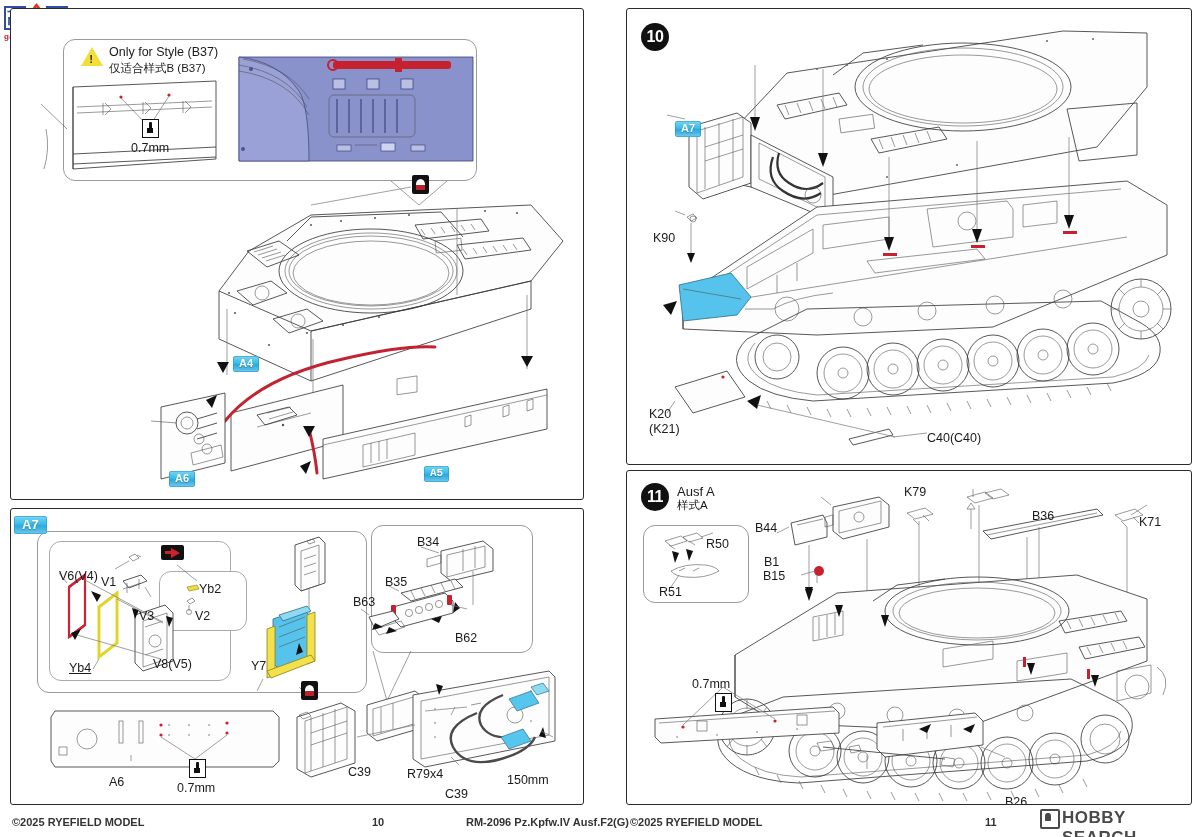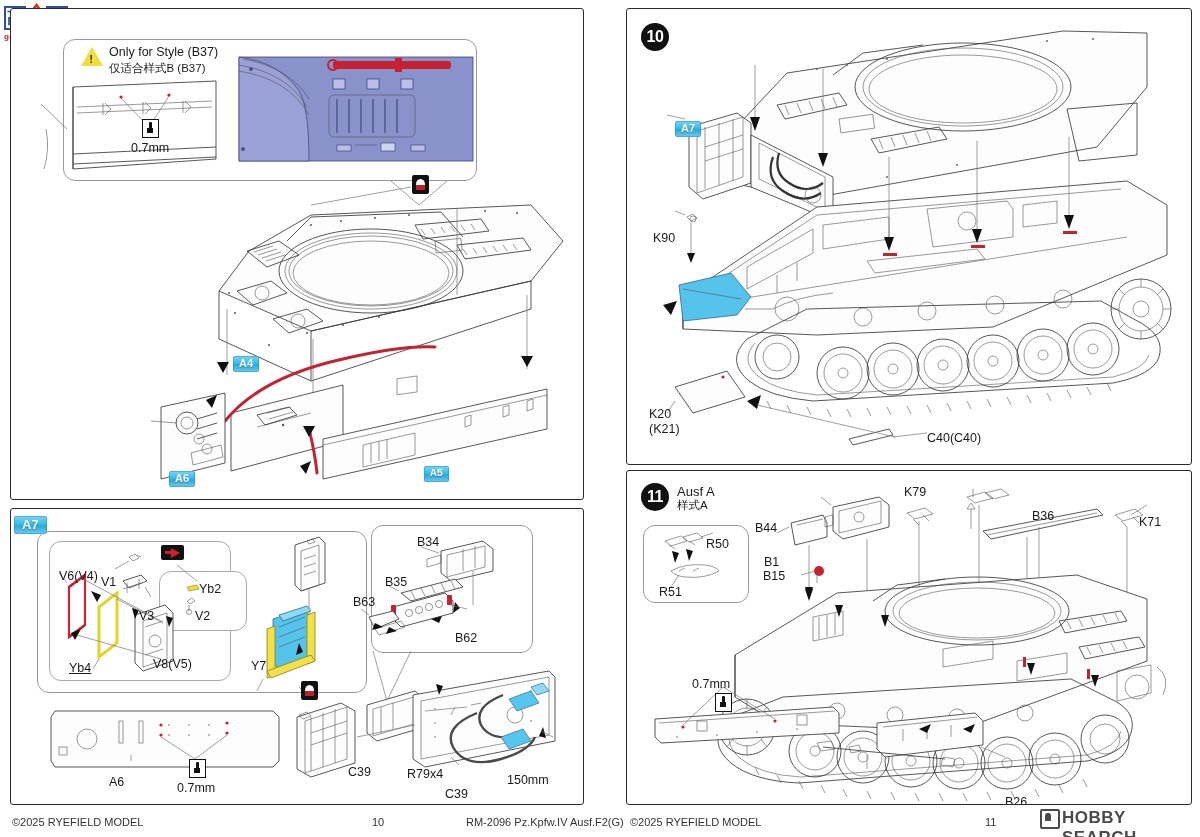--- a/index.html
+++ b/index.html
@@ -62,21 +62,21 @@
   .cut-ico i{display:block;width:9px;height:11px;background:#fff;border-radius:50% 50% 2px 2px;position:relative;}
   .cut-ico i:after{content:"";position:absolute;left:0;bottom:0;width:9px;height:5px;background:#c0202a;}
 
   
   .arrow-ico{position:absolute;width:23px;height:15px;background:#111;border-radius:2px;
              display:flex;align-items:center;justify-content:center;}
   .arrow-ico i{width:0;height:0;border-top:5px solid transparent;border-bottom:5px solid transparent;border-left:9px solid #d0202c;display:block;}
   .arrow-ico b{display:block;width:6px;height:3px;background:#d0202c;}
 
   
-  .footer{position:absolute;font-size:11px;color:#333;white-space:nowrap;}
+  .footer{position:absolute;font-size:11px;color:#333;white-space:nowrap;font-weight:bold;}
 
   
   svg.art{position:absolute;left:0;top:0;overflow:visible;}
   .ln{fill:none;stroke:#3a3a3a;stroke-width:.85;}
   .ln2{fill:none;stroke:#555;stroke-width:.6;}
   .lnf{fill:#fdfdfd;stroke:#3a3a3a;stroke-width:.85;}
   .lead{fill:none;stroke:#777;stroke-width:.7;}
   .redln{fill:none;stroke:#c32230;stroke-width:3;stroke-linecap:round;}
   .blu{fill:#55c3ec;stroke:#2b6f8c;stroke-width:.8;}
   .blu2{fill:#8fd9f2;stroke:#2b6f8c;stroke-width:.8;}

